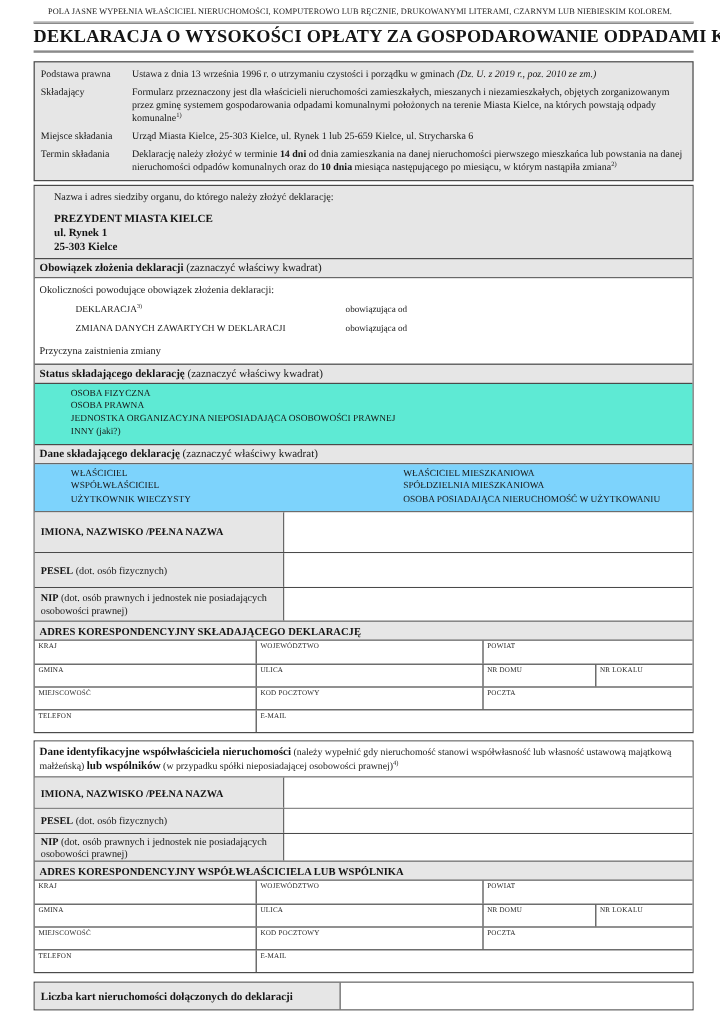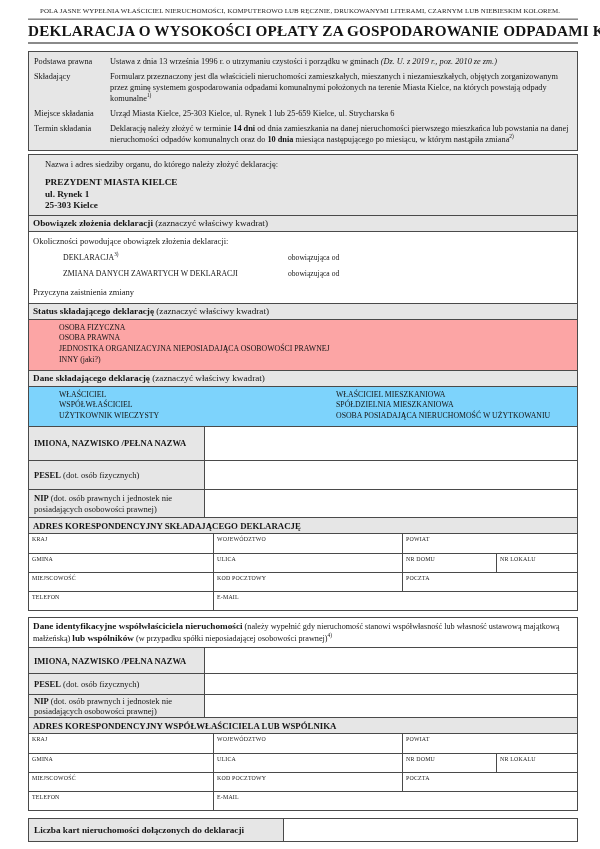--- a/index.html
+++ b/index.html
@@ -33,28 +33,28 @@
   .sec .b { font-weight:bold; }
   .sec.caps { font-weight:bold; font-size:8.8px; }
 
   .okol { padding:4px 4px 5px 4px; background:#fff; }
   .okol-intro { font-size:8.5px; line-height:11px; }
   .okol-row { display:flex; margin-top:6px; padding-left:30px; }
   .okol-opt { width:225px; font-size:7.8px; line-height:10px; flex-shrink:0; }
   .okol-od { font-size:7.6px; line-height:10px; }
   .przyczyna { margin-top:8px; font-size:8.5px; line-height:11px; }
 
-  .opts { background:#fca5a5; padding:3px 4px 4px 30px; }
+  .opts { background:#5eead4; padding:3px 4px 4px 30px; }
   .opt { font-size:7.8px; line-height:10.8px; }
   .opts-cols { display:flex; background:#7dd3fc; padding:3px 4px 4px 30px; }
   .opts-col-left { width:277px; flex-shrink:0; }
   .opts-col-right { flex:1; }
 
   .field-row { display:flex; border-top:1px solid #4a4a4a; background:#fff; }
-  .field-label { width:176px; flex-shrink:0; background:#e6e6e6; border-right:1px solid #4a4a4a; padding:3px 5px; font-size:8.5px; line-height:10.5px; display:flex; align-items:center; }
+  .field-label { width:208px; flex-shrink:0; background:#e6e6e6; border-right:1px solid #4a4a4a; padding:3px 5px; font-size:8.5px; line-height:10.5px; display:flex; align-items:center; }
   .field-label .b { font-weight:bold; }
   .field-value { flex:1; background:#fff; }
   .h34 { height:34px; } .h29 { height:29px; } .h28 { height:28px; }
   .h26 { height:26px; } .h21 { height:21px; } .h23 { height:23px; }
 
   .addr-row { display:flex; border-top:1px solid #4a4a4a; height:19px; background:#fff; }
   .addr-cell { position:relative; }
   .addr-cell + .addr-cell { border-left:1px solid #4a4a4a; }
   .addr-lbl { display:block; font-size:5.9px; line-height:7px; padding:1.5px 0 0 3px; color:#222; letter-spacing:.2px; }
   .ac1 { width:184px; flex-shrink:0; } .ac2 { width:189px; flex-shrink:0; } .ac3 { flex:1; }

